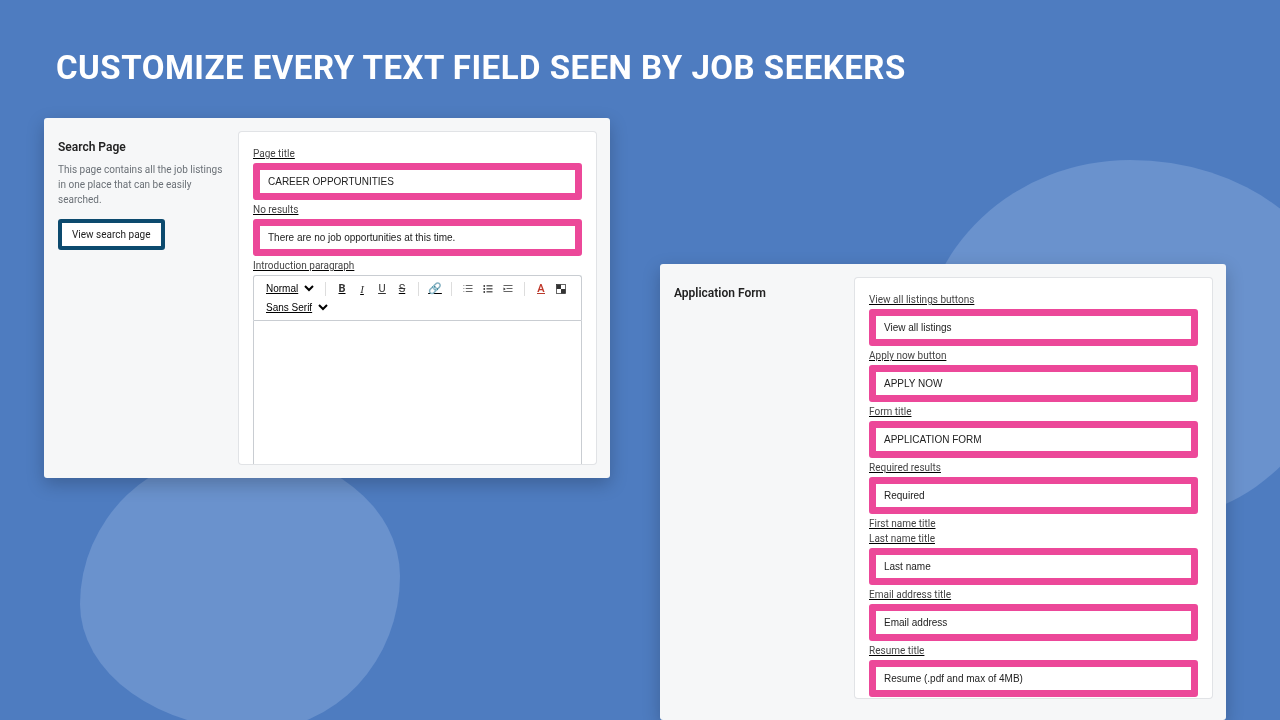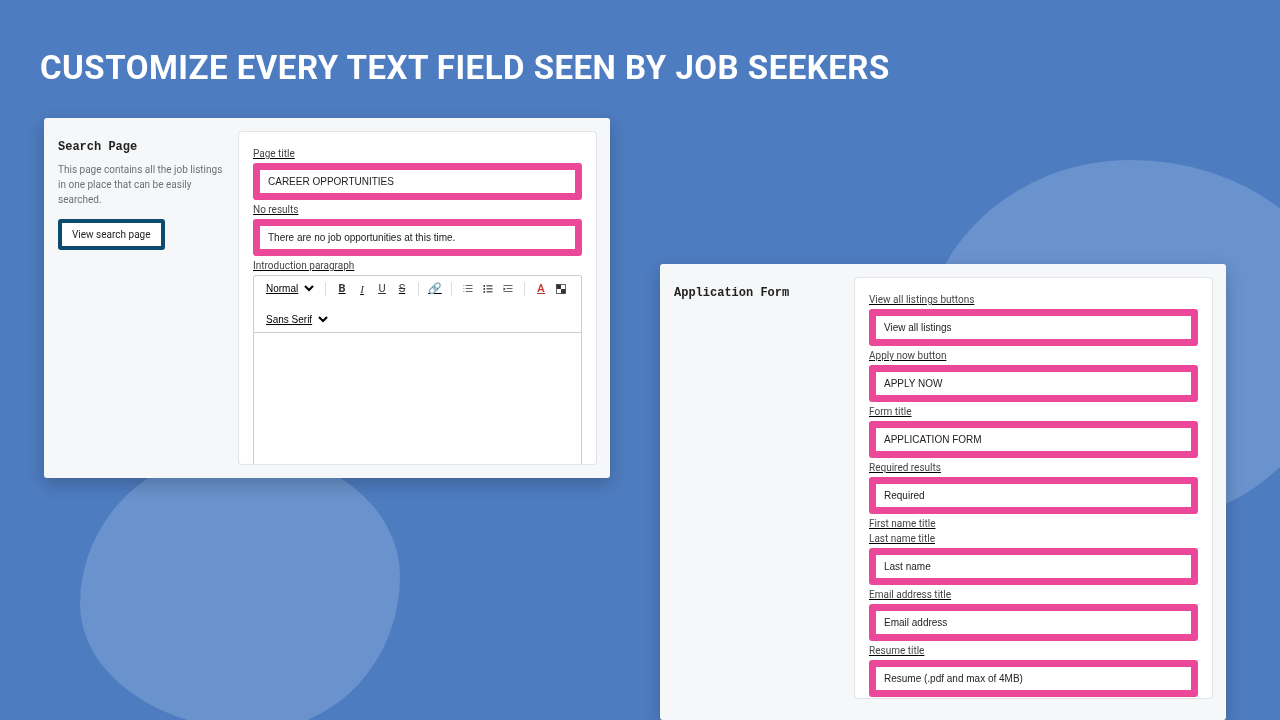--- a/index.html
+++ b/index.html
@@ -14,21 +14,21 @@
   .bg-blob {
     position: absolute;
     background: #6a92cd;
     border-radius: 50%;
   }
   .blob1 { width: 320px; height: 280px; left: 80px; top: 450px; border-radius: 50% 50% 45% 55% / 55% 45% 55% 45%; }
   .blob2 { width: 420px; height: 360px; right: -60px; top: 160px; border-radius: 50% 50% 45% 55% / 55% 45% 55% 45%; }
   .headline {
     position: absolute;
     top: 48px;
-    left: 40px;
+    left: 56px;
     color: #fff;
     font-size: 33px;
     font-weight: 700;
     letter-spacing: 0.5px;
   }
   .card {
     position: absolute;
     background: #f6f7f8;
     border-radius: 3px;
     box-shadow: 0 6px 18px rgba(0,0,0,0.22);
@@ -48,21 +48,20 @@
   }
   .side {
     width: 195px;
     padding: 22px 14px 0 14px;
   }
   .side-title {
     font-size: 12px;
     font-weight: 600;
     color: #222;
     margin-bottom: 8px;
-    font-family: Liberation Mono, monospace;
   }
   .side-desc {
     font-size: 10px;
     color: #6b7177;
     line-height: 1.5;
     margin-bottom: 12px;
   }
   .view-btn {
     display: inline-block;
     background: #fff;
@@ -99,21 +98,21 @@
     background: #fff;
   }
   .toolbar {
     border: 1px solid #c9cdd2;
     border-bottom: none;
     border-radius: 3px 3px 0 0;
     padding: 4px 6px;
     display: flex;
     flex-wrap: wrap;
     align-items: center;
-    gap: 12px;
+    gap: 0;
     font-size: 10px;
     color: #333;
   }
   .toolbar-select {
     font-size: 10px;
     border: none;
     background: transparent;
     padding: 2px 2px;
   }
   .tb-btn {

